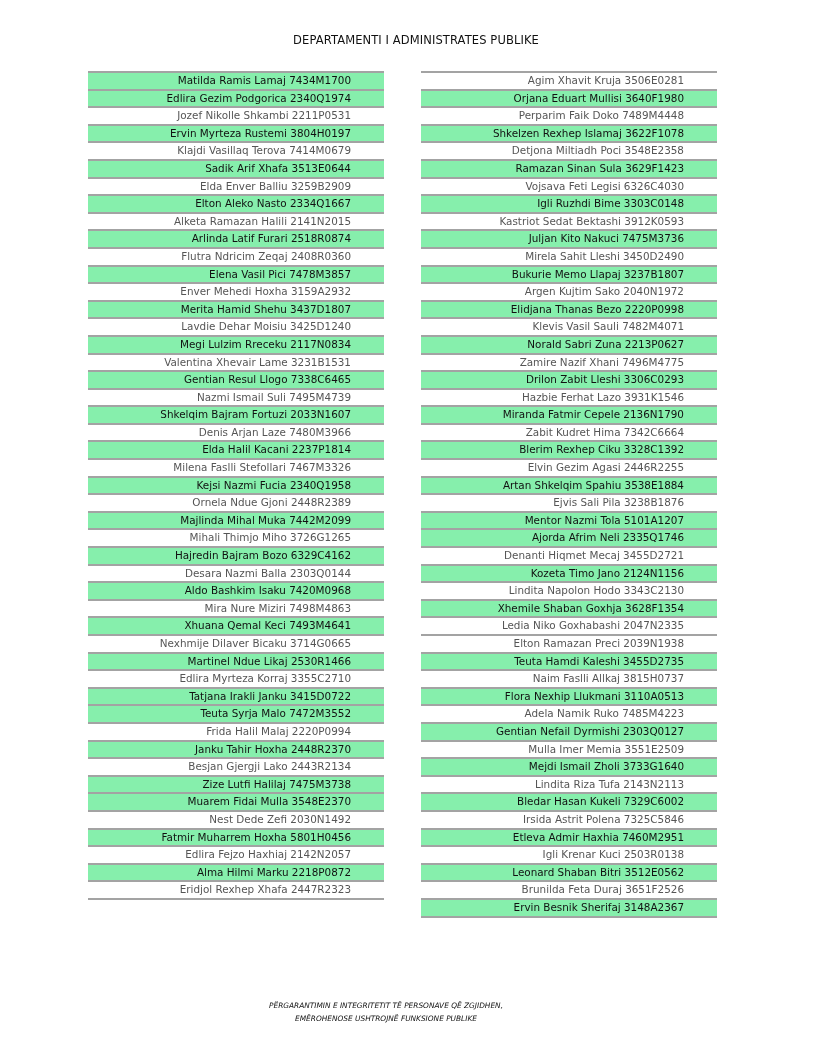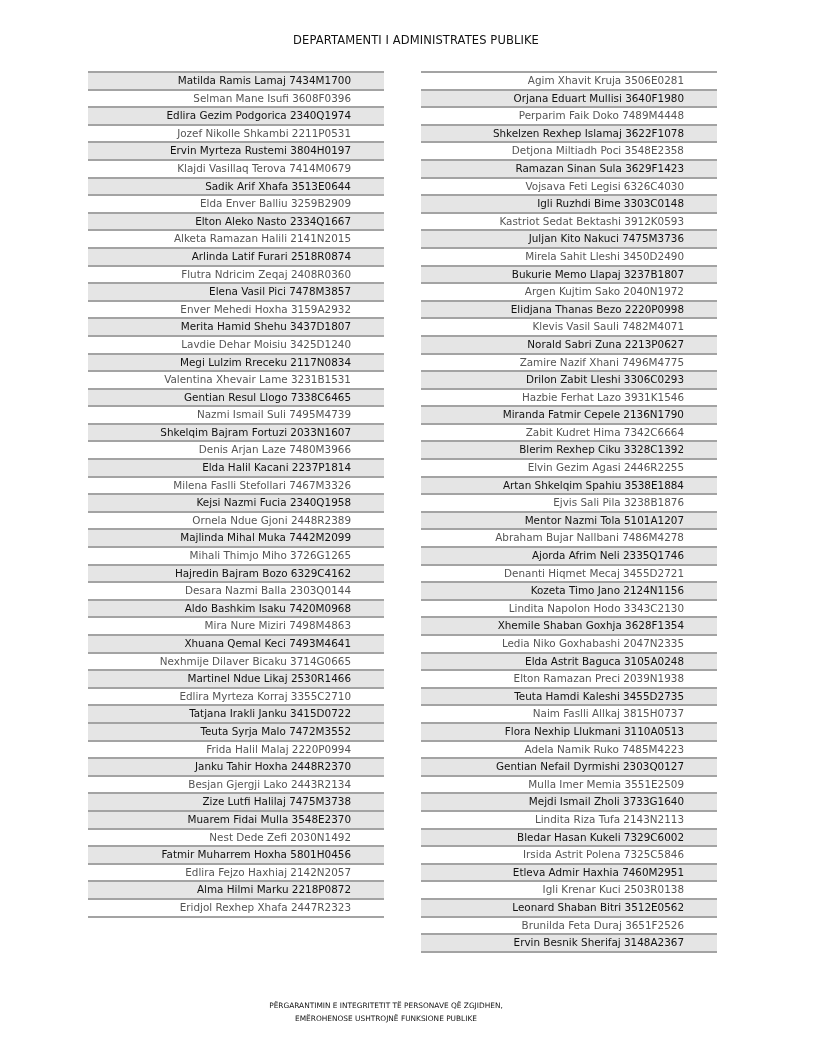--- a/index.html
+++ b/index.html
@@ -2,33 +2,32 @@
 <html><head>
 <meta charset="utf-8">
 <style>
   html,body{margin:0;padding:0;background:#fff;}
   body{width:816px;height:1056px;position:relative;font-family:"DejaVu Sans","Liberation Sans",sans-serif;overflow:hidden;}
   .title{position:absolute;top:33px;left:8px;width:816px;text-align:center;font-size:11.5px;color:#111;letter-spacing:0.1px;}
   .col{position:absolute;top:71px;width:296px;}
   .col.left{left:88px;}
   .col.right{left:421px;}
   .row{height:15.6px;border-top:2px solid #a3a3a3;text-align:right;padding-right:33px;font-size:10.4px;line-height:15.6px;white-space:nowrap;box-sizing:content-box;}
-  .row.dark{background:#e5e5e5;color:#111;}
+  .row.dark{background:#86efac;color:#111;}
   .row.light{background:#fff;color:#555;}
   .col .endline{border-top:2px solid #a3a3a3;height:0;}
-  .footer{position:absolute;top:999px;left:0;width:772px;text-align:center;font-size:7.4px;color:#111;line-height:13px;}
+  .footer{position:absolute;top:999px;left:0;width:772px;text-align:center;font-size:7.4px;color:#111;line-height:13px;font-style:italic;}
 </style>
 </head>
 <body>
 
 <div class="title">DEPARTAMENTI I ADMINISTRATES PUBLIKE</div>
 
 <div class="col left" id="leftCol">
     <div class="row dark">Matilda Ramis Lamaj 7434M1700</div>
-    <div class="row light">Selman Mane Isufi 3608F0396</div>
     <div class="row dark">Edlira Gezim Podgorica 2340Q1974</div>
     <div class="row light">Jozef Nikolle Shkambi 2211P0531</div>
     <div class="row dark">Ervin Myrteza Rustemi 3804H0197</div>
     <div class="row light">Klajdi Vasillaq Terova 7414M0679</div>
     <div class="row dark">Sadik Arif Xhafa 3513E0644</div>
     <div class="row light">Elda Enver Balliu 3259B2909</div>
     <div class="row dark">Elton Aleko Nasto 2334Q1667</div>
     <div class="row light">Alketa Ramazan Halili 2141N2015</div>
     <div class="row dark">Arlinda Latif Furari 2518R0874</div>
     <div class="row light">Flutra Ndricim Zeqaj 2408R0360</div>
@@ -90,28 +89,26 @@
     <div class="row light">Zamire Nazif Xhani 7496M4775</div>
     <div class="row dark">Drilon Zabit Lleshi 3306C0293</div>
     <div class="row light">Hazbie Ferhat Lazo 3931K1546</div>
     <div class="row dark">Miranda Fatmir Cepele 2136N1790</div>
     <div class="row light">Zabit Kudret Hima 7342C6664</div>
     <div class="row dark">Blerim Rexhep Ciku 3328C1392</div>
     <div class="row light">Elvin Gezim Agasi 2446R2255</div>
     <div class="row dark">Artan Shkelqim Spahiu 3538E1884</div>
     <div class="row light">Ejvis Sali Pila 3238B1876</div>
     <div class="row dark">Mentor Nazmi Tola 5101A1207</div>
-    <div class="row light">Abraham Bujar Nallbani 7486M4278</div>
     <div class="row dark">Ajorda Afrim Neli 2335Q1746</div>
     <div class="row light">Denanti Hiqmet Mecaj 3455D2721</div>
     <div class="row dark">Kozeta Timo Jano 2124N1156</div>
     <div class="row light">Lindita Napolon Hodo 3343C2130</div>
     <div class="row dark">Xhemile Shaban Goxhja 3628F1354</div>
     <div class="row light">Ledia Niko Goxhabashi 2047N2335</div>
-    <div class="row dark">Elda Astrit Baguca 3105A0248</div>
     <div class="row light">Elton Ramazan Preci 2039N1938</div>
     <div class="row dark">Teuta Hamdi Kaleshi 3455D2735</div>
     <div class="row light">Naim Faslli Allkaj 3815H0737</div>
     <div class="row dark">Flora Nexhip Llukmani 3110A0513</div>
     <div class="row light">Adela Namik Ruko 7485M4223</div>
     <div class="row dark">Gentian Nefail Dyrmishi 2303Q0127</div>
     <div class="row light">Mulla Imer Memia 3551E2509</div>
     <div class="row dark">Mejdi Ismail Zholi 3733G1640</div>
     <div class="row light">Lindita Riza Tufa 2143N2113</div>
     <div class="row dark">Bledar Hasan Kukeli 7329C6002</div>

